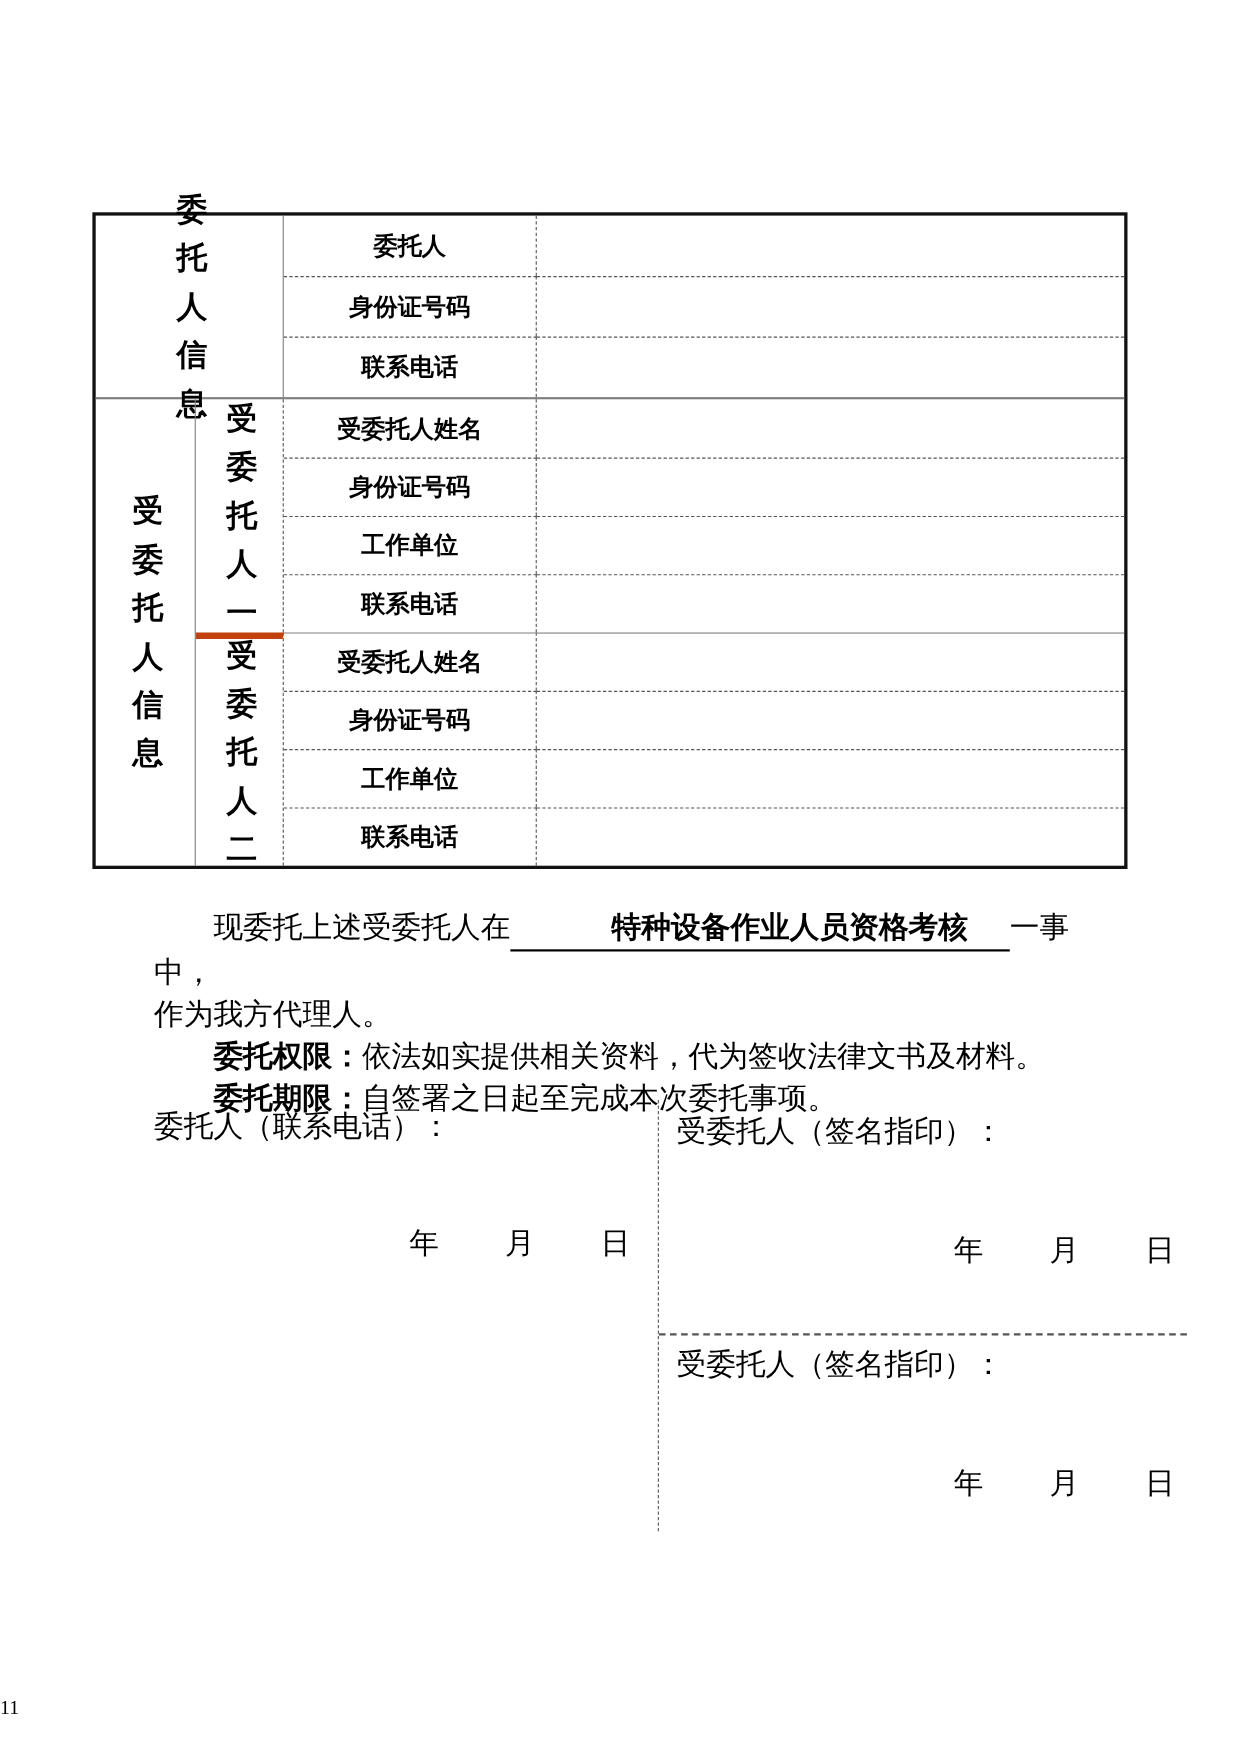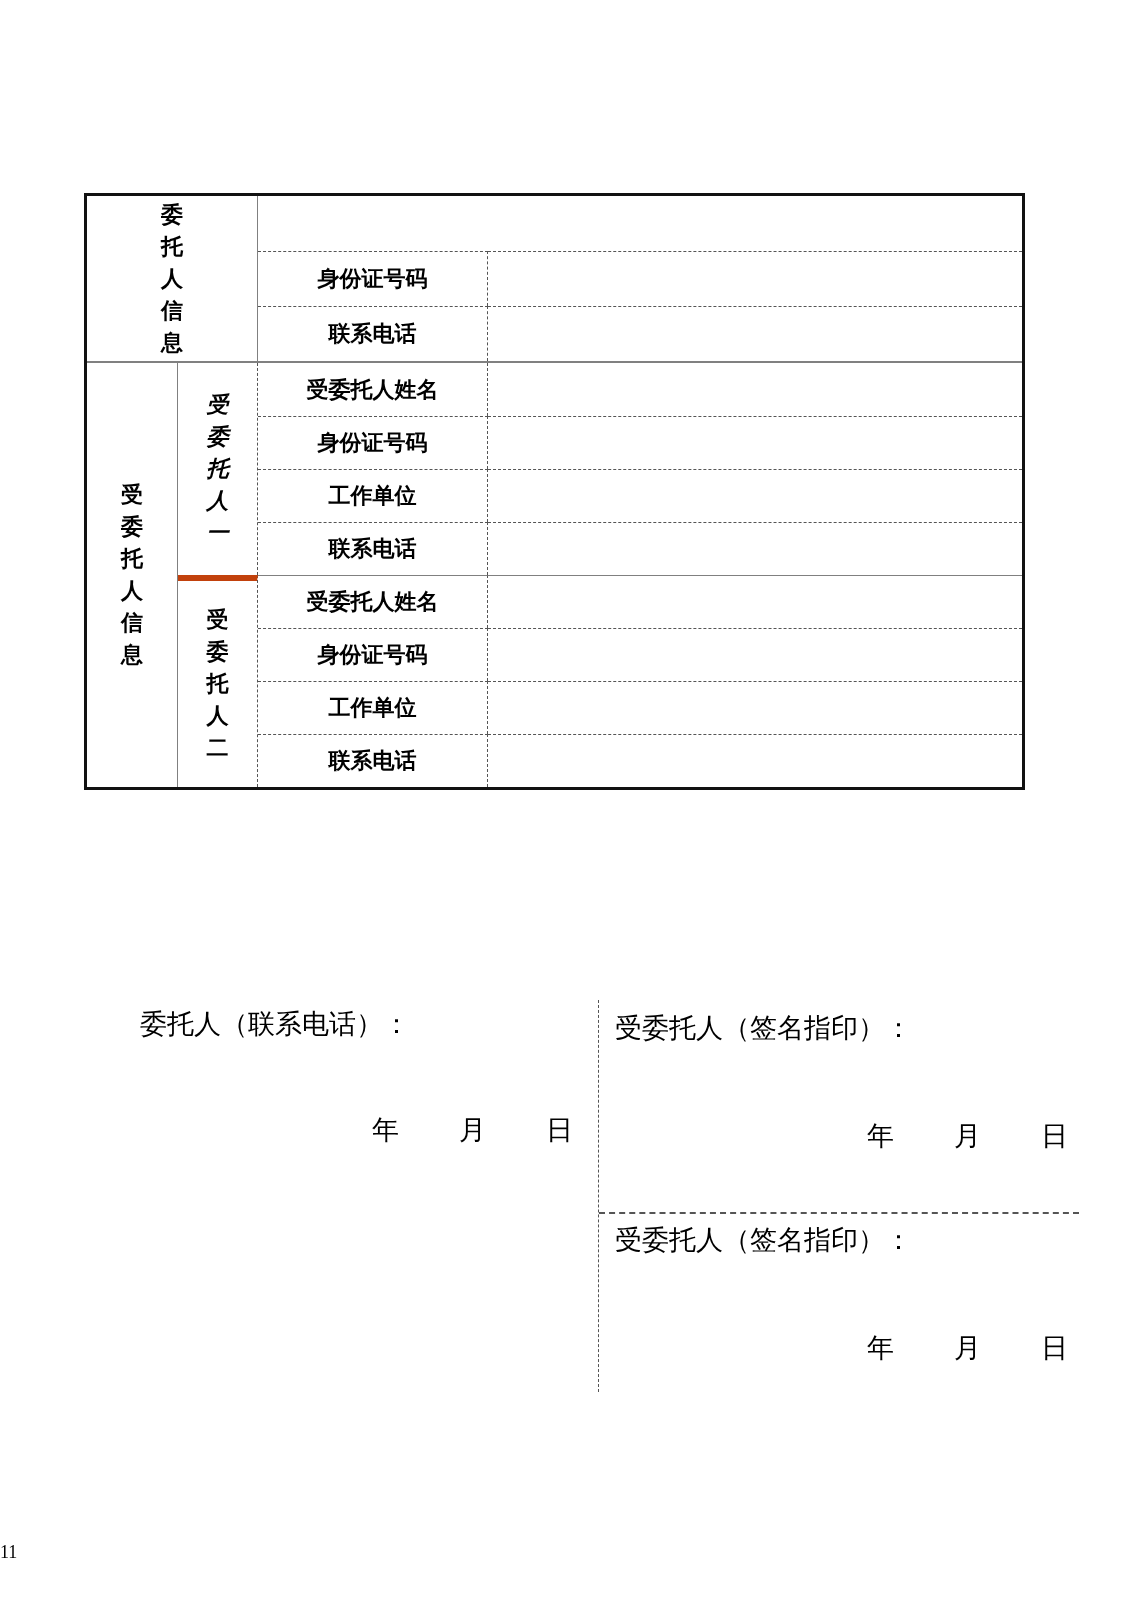--- a/index.html
+++ b/index.html
@@ -31,32 +31,32 @@
     display:grid;
     grid-template-columns:91px 80px 230px 1fr;
     grid-template-rows:repeat(8, 53px);
     border-top:2px solid #808080;
   }
   .cell { display:flex; align-items:center; justify-content:center; }
   .group-cell { border-right:1px solid #808080; }
   .vtext {
     width:23px; text-align:center; word-break:break-all;
     font-family:"Liberation Sans", sans-serif;
-    font-weight:bold; font-size:22px; line-height:32px;
+    font-weight:bold; font-size:28px; line-height:44px;
   }
   .row-label {
     font-family:"Liberation Sans", sans-serif;
     font-weight:bold; font-size:22px;
     border-right:1px dashed #555;
   }
   .bt-dash { border-top:1px dashed #555; }
   .bt-solid { border-top:1px solid #808080; }
   .s1-group { grid-column:1; grid-row:1/4; }
   .s2-group { grid-column:1; grid-row:1/9; }
-  .s2-agent1 { grid-column:2; grid-row:1/5; border-right:1px dashed #555;font-style:italic; }
+  .s2-agent1 { grid-column:2; grid-row:1/5; border-right:1px dashed #555; }
   .s2-agent2 { grid-column:2; grid-row:5/9; border-right:1px dashed #555; border-top:6px solid #c2410c; }
   .value-cell { font-size:22px; }
   
   .body-text {
     position:absolute; left:140px; top:824px; width:856px;
     font-size:27px; line-height:38px;
   }
   .body-text p { margin:0; }
   .indent { text-indent:54px; }
   .emph {
@@ -101,20 +101,21 @@
 <div class="page">
 
 
   <div class="form-table">
 
     <div class="sec1">
       <div class="cell group-cell s1-group">
         <div class="vtext">委托人信息</div>
       </div>
 
+      <div class="cell row-label" style="grid-column:2;grid-row:1;">委托人</div>
       <div class="cell value-cell" style="grid-column:3;grid-row:1;"></div>
 
       <div class="cell row-label bt-dash" style="grid-column:2;grid-row:2;">身份证号码</div>
       <div class="cell value-cell bt-dash" style="grid-column:3;grid-row:2;"></div>
 
       <div class="cell row-label bt-dash" style="grid-column:2;grid-row:3;">联系电话</div>
       <div class="cell value-cell bt-dash" style="grid-column:3;grid-row:3;"></div>
     </div>
 
     <div class="sec2">
@@ -148,20 +149,32 @@
       <div class="cell value-cell bt-dash" style="grid-column:4;grid-row:6;"></div>
 
       <div class="cell row-label bt-dash" style="grid-column:3;grid-row:7;">工作单位</div>
       <div class="cell value-cell bt-dash" style="grid-column:4;grid-row:7;"></div>
 
       <div class="cell row-label bt-dash" style="grid-column:3;grid-row:8;">联系电话</div>
       <div class="cell value-cell bt-dash" style="grid-column:4;grid-row:8;"></div>
     </div>
   </div>
 
+  <div class="body-text">
+    <p class="indent">
+      <span>现委托上述受委托人在</span><span class="blank-line"><span>特种设备作业人员资格考核</span></span><span>一事中，</span>
+    </p>
+    <p>作为我方代理人。</p>
+    <p class="indent">
+      <span class="emph">委托权限：</span><span>依法如实提供相关资料，代为签收法律文书及材料。</span>
+    </p>
+    <p class="indent">
+      <span class="emph">委托期限：</span><span>自签署之日起至完成本次委托事项。</span>
+    </p>
+  </div>
 
   <div class="sig-label sig-principal-label">委托人（联系电话）：</div>
   <div class="date-row sig-principal-date">
     <span>年</span>
     <span>月</span>
     <span>日</span>
   </div>
 
   <div class="sig-right-col">
     <div class="sig-label sig-agent1-label">受委托人（签名指印）：</div>

